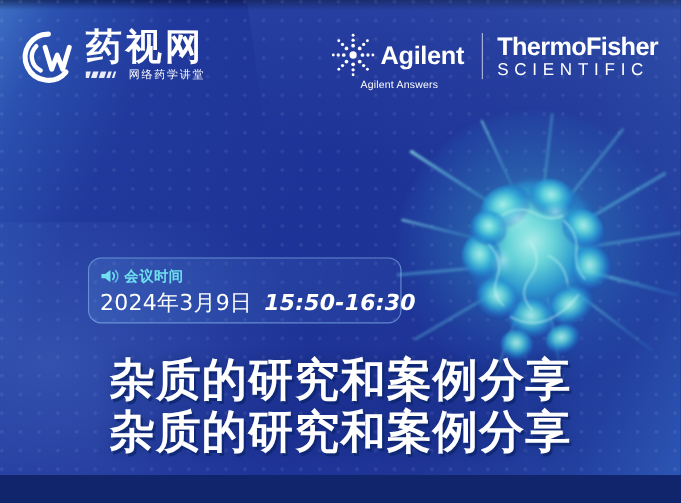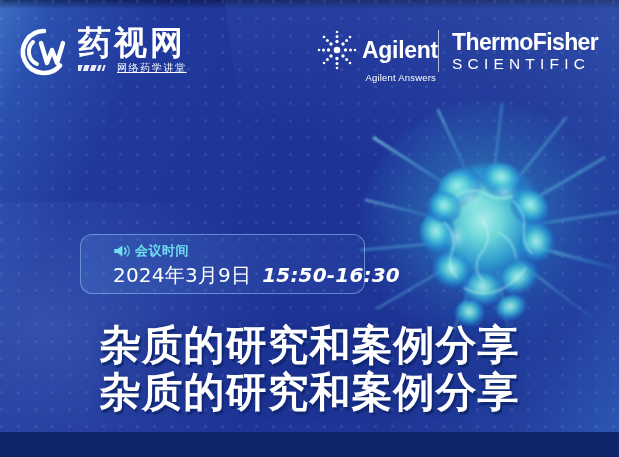--- a/index.html
+++ b/index.html
@@ -59,24 +59,23 @@
     letter-spacing:3px;white-space:nowrap;
     font-family:"DejaVu Sans","Liberation Sans",sans-serif;
   }
   #ysw-logo .sub{
     display:flex;align-items:center;gap:5px;margin-top:1px;
   }
   #ysw-logo .ticks{display:block;}
   #ysw-logo .subtext{
     color:#fff;font-size:10px;letter-spacing:1.6px;white-space:nowrap;
     font-family:"DejaVu Sans","Liberation Sans",sans-serif;
-    text-decoration:underline;
-  }
-
-  #agilent{position:absolute;left:314px;top:27px;width:122px;text-align:right;}
+  }
+
+  #agilent{position:absolute;left:298px;top:27px;width:122px;text-align:center;}
   #agilent .row{display:flex;align-items:center;justify-content:flex-start;}
   #agilent .star{width:46px;height:46px;flex:0 0 auto;}
   #agilent .name{
     color:#fff;font-size:23px;font-weight:700;letter-spacing:-.3px;margin-left:2px;
   }
   #agilent .tag{
     color:#fff;font-size:9.5px;letter-spacing:.2px;margin-top:-1px;margin-left:8px;
   }
 
   #divider{position:absolute;left:438px;top:30px;width:1px;height:42px;background:rgba(255,255,255,.65);}
@@ -118,21 +117,21 @@
     font-family:"DejaVu Sans","Liberation Sans",sans-serif;
   }
 
   
   #timebox{
     position:absolute;left:80px;top:234px;width:285px;height:60px;
     border:1.5px solid rgba(150,200,245,.55);
     border-radius:12px;
     background:linear-gradient(100deg, rgba(90,150,225,.22), rgba(70,120,205,.10));
     box-sizing:border-box;
-    padding:7px 0 0 32px;
+    padding:7px 0 0 10px;
   }
   #timebox .lbl{display:flex;align-items:center;gap:5px;}
   #timebox .lbltxt{
     color:#6fe0f0;font-size:13px;font-weight:700;letter-spacing:.5px;
     font-family:"DejaVu Sans","Liberation Sans",sans-serif;
   }
   #timebox .val{margin-top:2px;display:flex;align-items:baseline;gap:11px;white-space:nowrap;}
   #timebox .date{
     color:#fff;font-size:20px;font-weight:400;letter-spacing:.2px;
     font-family:"DejaVu Sans","Liberation Sans",sans-serif;

